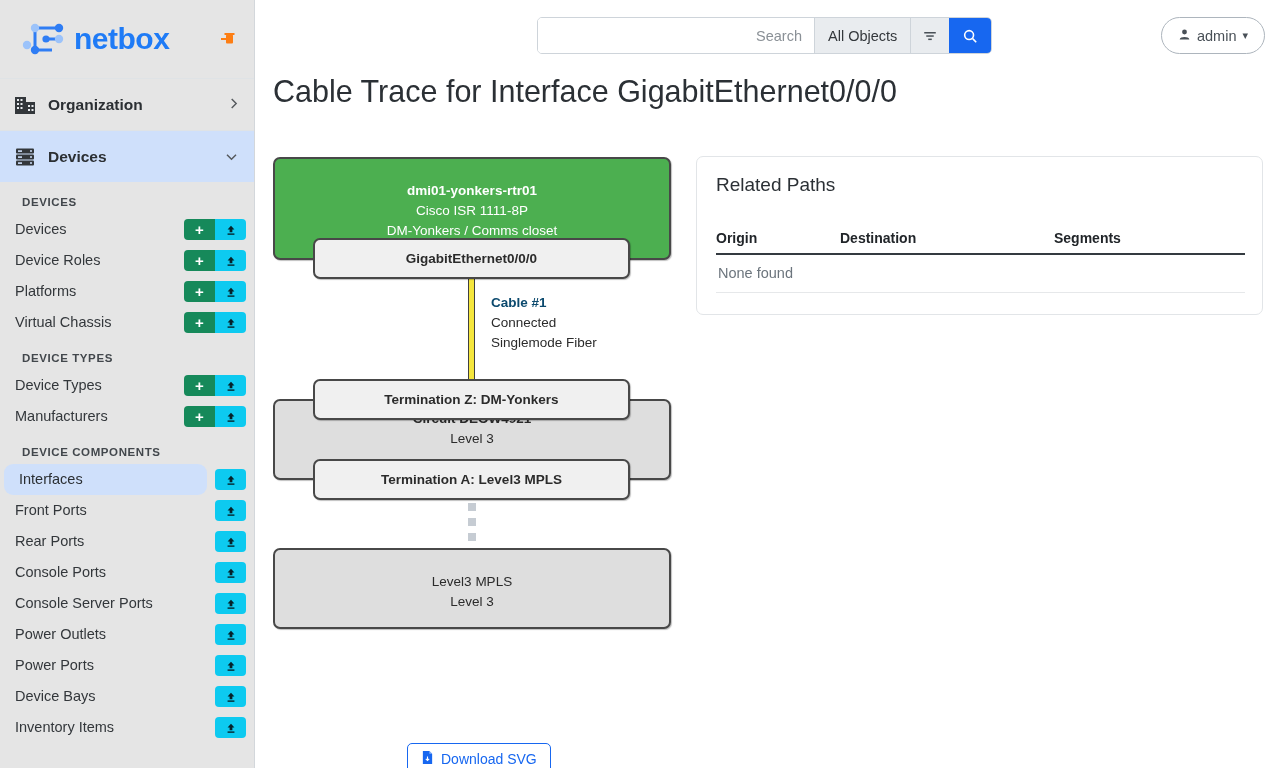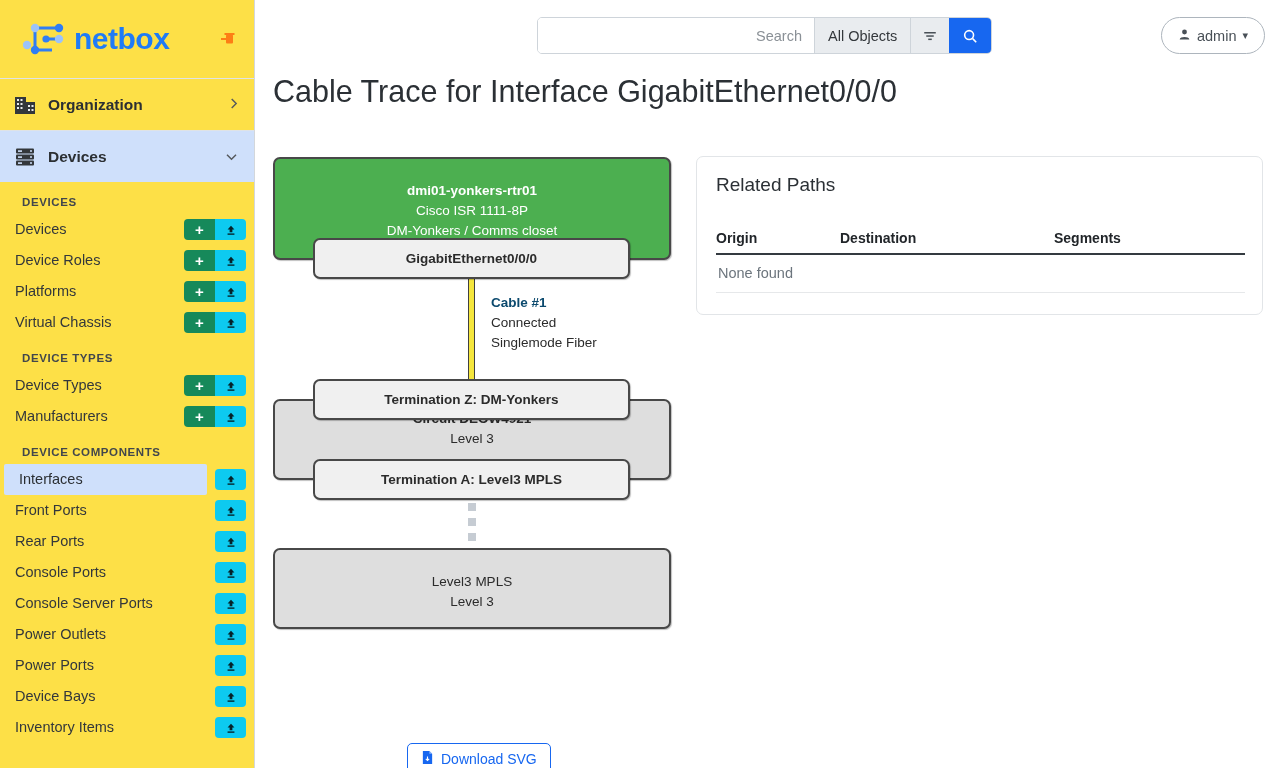--- a/index.html
+++ b/index.html
@@ -9,21 +9,21 @@
     overflow: hidden;
     background: #ffffff;
     font-family: "Liberation Sans", sans-serif;
     color: #212529;
   }
 
   
   #sidebar {
     position: absolute; left: 0; top: 0;
     width: 255px; height: 768px;
-    background: #fde047;
+    background: #e5e5e5;
     border-right: 1px solid #d3d7db;
     overflow: hidden;
   }
   .brand-row {
     height: 78px;
     display: flex; align-items: center;
     padding: 0 14px 0 22px;
   }
   .brand-logo { width: 46px; height: 44px; flex: 0 0 auto; }
   .brand-word {
@@ -62,21 +62,21 @@
     height: 31px;
     display: flex; align-items: center;
     padding-left: 14px; padding-right: 8px;
   }
   .row .lbl {
     font-size: 14.5px; color: #33373b;
     cursor: pointer; flex: 1 1 auto;
     line-height: 31px;
     padding-left: 1px;
   }
-  .row.sel { background: #cfe0fb; border-radius: 2px; margin-left: 4px; width: 203px; }
+  .row.sel { background: #cfe0fb; border-radius: 9px; margin-left: 4px; width: 203px; }
   .row.sel .lbl { color: #2b2f33; }
   .btns { display: flex; flex: 0 0 auto; }
   .btn-add, .btn-imp {
     width: 31px; height: 21px;
     display: flex; align-items: center; justify-content: center;
     cursor: pointer; color: #ffffff;
   }
   .btn-add { background: #16895a; border-radius: 4px 0 0 4px; font-size: 15px; line-height: 1; font-weight: bold; }
   .btn-imp { background: #0dcaf0; border-radius: 0 4px 4px 0; color: #05222a; }
   .btn-imp.solo { border-radius: 4px; }

